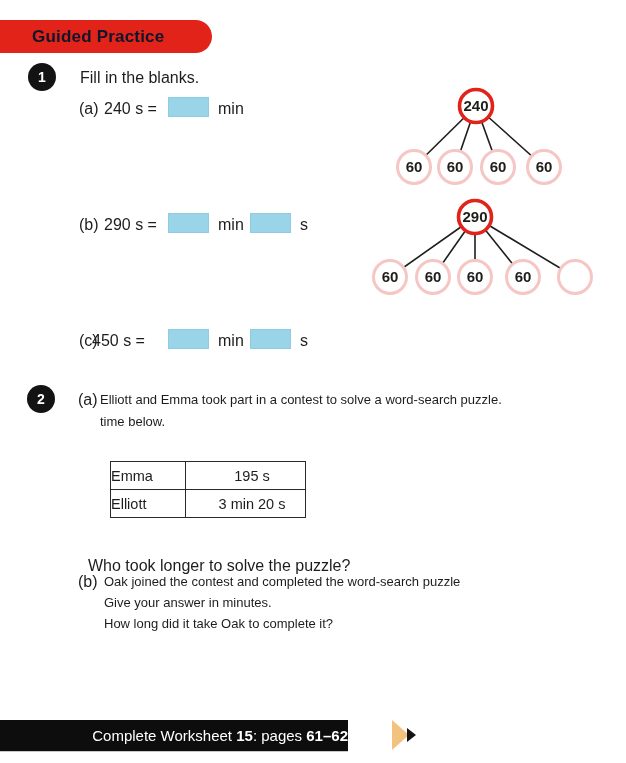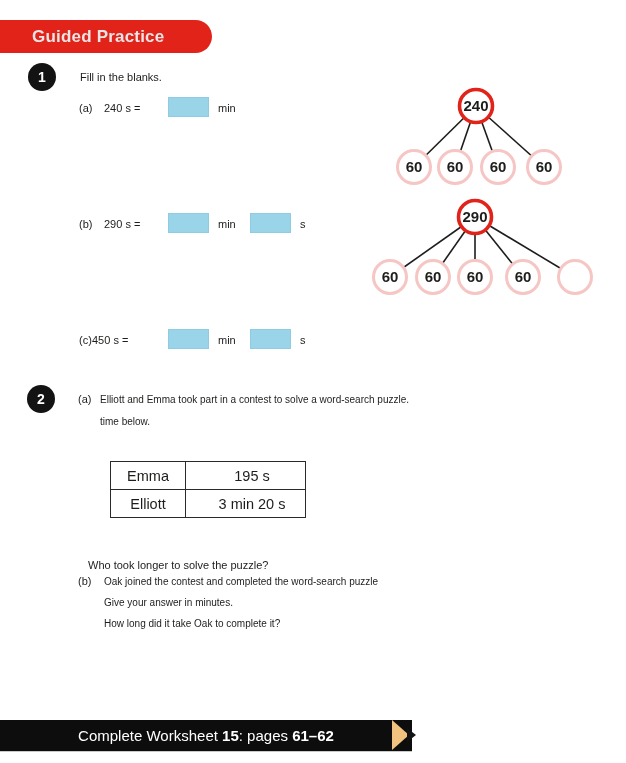--- a/index.html
+++ b/index.html
@@ -3,49 +3,49 @@
 <meta charset="utf-8">
 <style>
   html,body { margin:0; padding:0; background:#fff; }
   .page {
     position:relative; width:626px; height:763px; background:#ffffff;
     font-family:"Liberation Sans", sans-serif; color:#1d1d1b; overflow:hidden;
   }
   .banner {
     position:absolute; left:0; top:20px; width:212px; height:33px;
     background:#e2231a; border-radius:0 17px 17px 0;
-    color:#e5e5e5; font-weight:bold; font-size:17px; line-height:33px;
+    color:#0f172a; font-weight:bold; font-size:17px; line-height:33px;
     padding-left:32px; box-sizing:border-box; letter-spacing:0.2px;
   }
   .badge {
     position:absolute; width:28px; height:28px; background:#131313; border-radius:50%;
     color:#fff; font-weight:bold; font-size:14px;
     display:flex; align-items:center; justify-content:center;
   }
-  .t { position:absolute; font-size:11px; white-space:nowrap; line-height:17px; }
-  .lines { position:absolute; font-size:10px; line-height:22px; white-space:nowrap; }
+  .t { position:absolute; font-size:16px; white-space:nowrap; line-height:17px; }
+  .lines { position:absolute; font-size:13px; line-height:22px; white-space:nowrap; }
   .answer-box {
     position:absolute; width:41px; height:20px; background:#9ad4e8;
     border:1px solid #8fcce2; box-sizing:border-box;
   }
   .bond { position:absolute; }
   .bond line { stroke:#1d1d1b; stroke-width:1.6; }
   .bond circle.part { fill:#ffffff; stroke:#f5c6c3; stroke-width:3; }
   .bond circle.total { fill:#ffffff; stroke:#e2231a; stroke-width:3.6; }
   .bond text {
     font-family:"Liberation Sans", sans-serif; font-weight:bold; font-size:15px;
     text-anchor:middle; fill:#1d1d1b;
   }
   table.dtable { position:absolute; left:110px; top:461px; border-collapse:collapse; }
   table.dtable td { border:1.6px solid #2a2a2a; font-size:14.5px; height:27px; padding:0; }
-  table.dtable td.c1 { width:74px; text-align:center; }
+  table.dtable td.c1 { width:74px; }
   table.dtable td.c2 { width:106px; padding-left:13px;text-align:center; }
   .footer-bar {
-    position:absolute; left:0; top:720px; width:412px; height:31px; background:#0d0d0d;
-    color:#ffffff; font-size:15px; display:flex; align-items:center; justify-content:center;
+    position:absolute; left:0; top:720px; width:348px; height:31px; background:#0d0d0d;
+    color:#ffffff; font-size:15px; display:flex; align-items:center; justify-content:flex-end;
     box-shadow:0 1px 0 #c9c9c9;
   }
   .footer-bar b { font-weight:bold; }
   .pencil-body {
     position:absolute; left:392px; top:720px; width:0; height:0;
     border-left:17px solid #f1c37f; border-top:15.5px solid transparent; border-bottom:15.5px solid transparent;
   }
   .pencil-tip {
     position:absolute; left:407px; top:728px; width:0; height:0;
     border-left:9px solid #131313; border-top:7px solid transparent; border-bottom:7px solid transparent;

